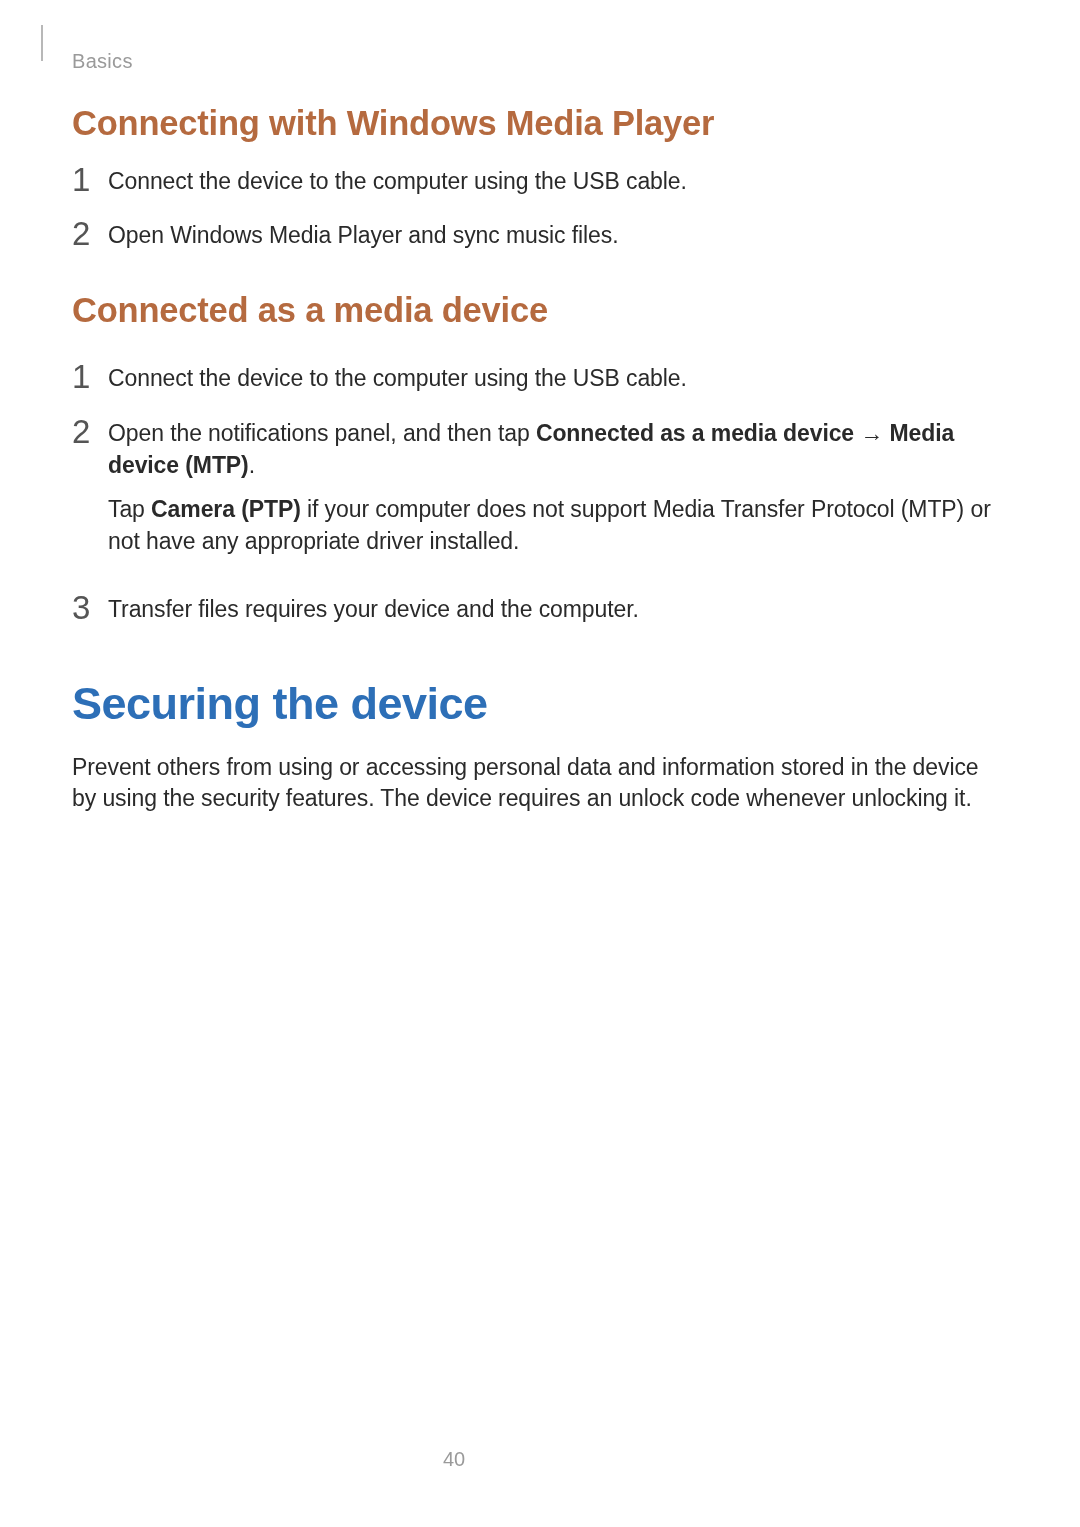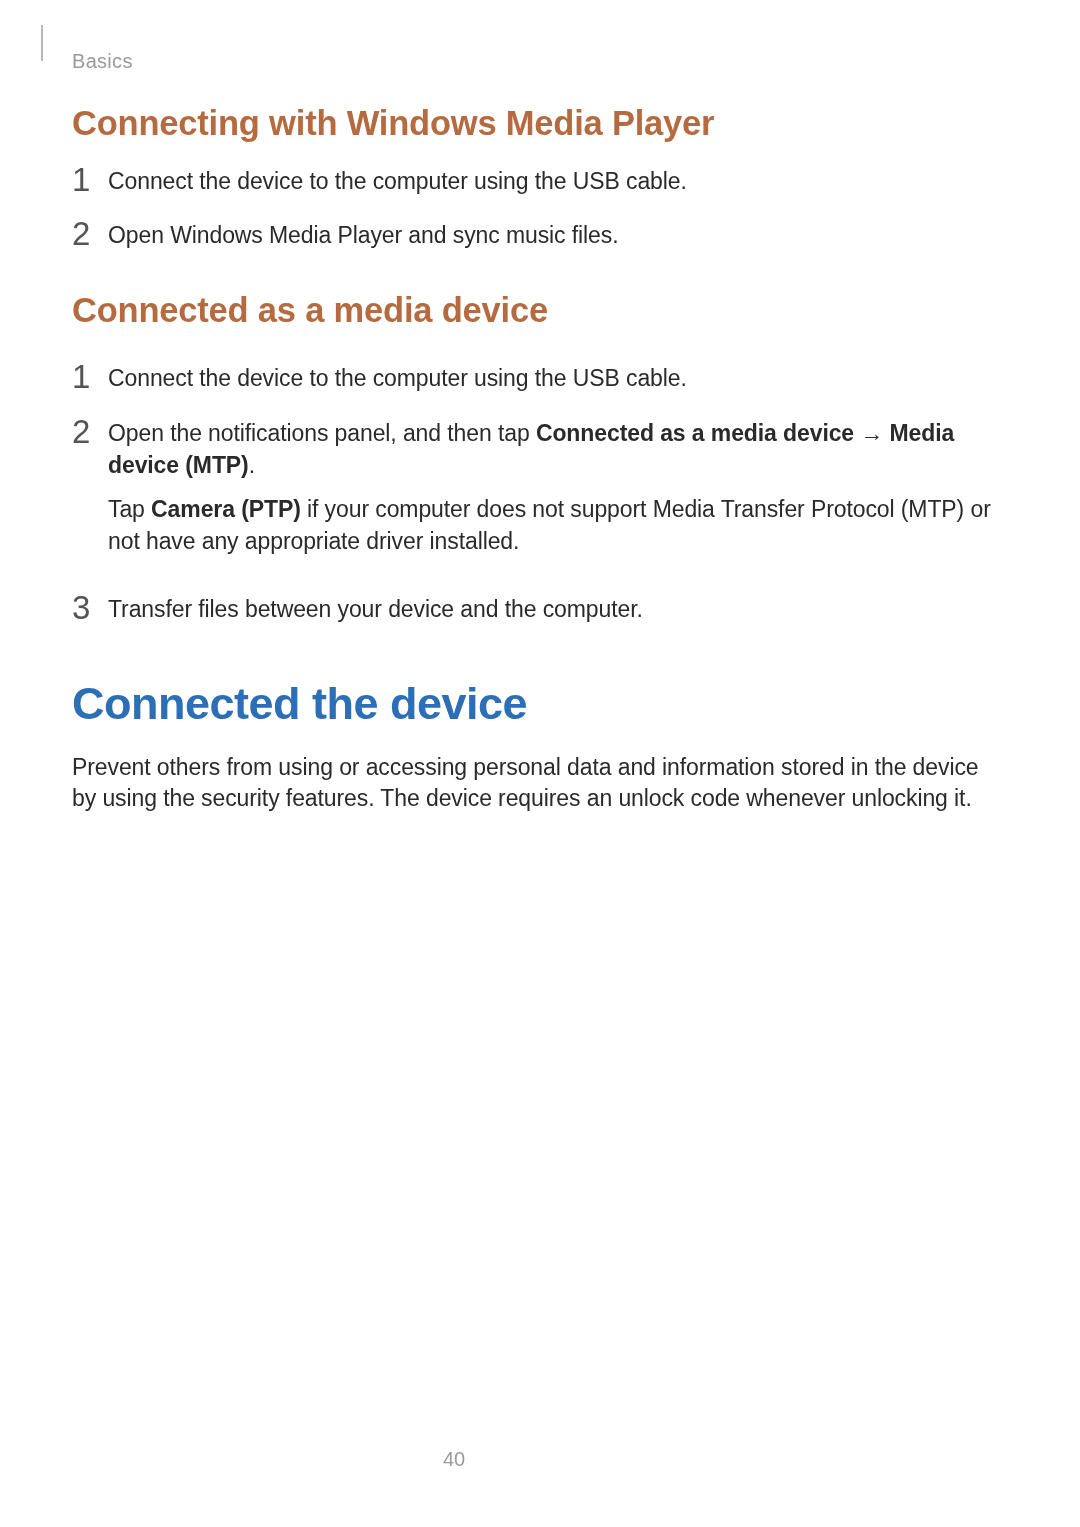--- a/index.html
+++ b/index.html
@@ -136,21 +136,21 @@
     <div class="num-body">
       <span>Open the notifications panel, and then tap </span><b>Connected as a media device</b><span class="arrow"> → </span><b>Media device (MTP)</b><span>.</span>
       <div class="num-follow">
         <span>Tap </span><b>Camera (PTP)</b><span> if your computer does not support Media Transfer Protocol (MTP) or not have any appropriate driver installed.</span>
       </div>
     </div>
   </div>
 
   <div class="numbered" style="margin-top:28px;">
     <div class="num">3</div>
-    <div class="num-body">Transfer files between your device and the computer.</div>
+    <div class="num-body">Transfer files requires your device and the computer.</div>
   </div>
 
-  <div class="h1">Connected the device</div>
+  <div class="h1">Securing the device</div>
   <div class="body-text">Prevent others from using or accessing personal data and information stored in the device by using the security features. The device requires an unlock code whenever unlocking it.</div>
 
 </div>
 
 <div class="page-number">40</div>
 
 </body></html>

